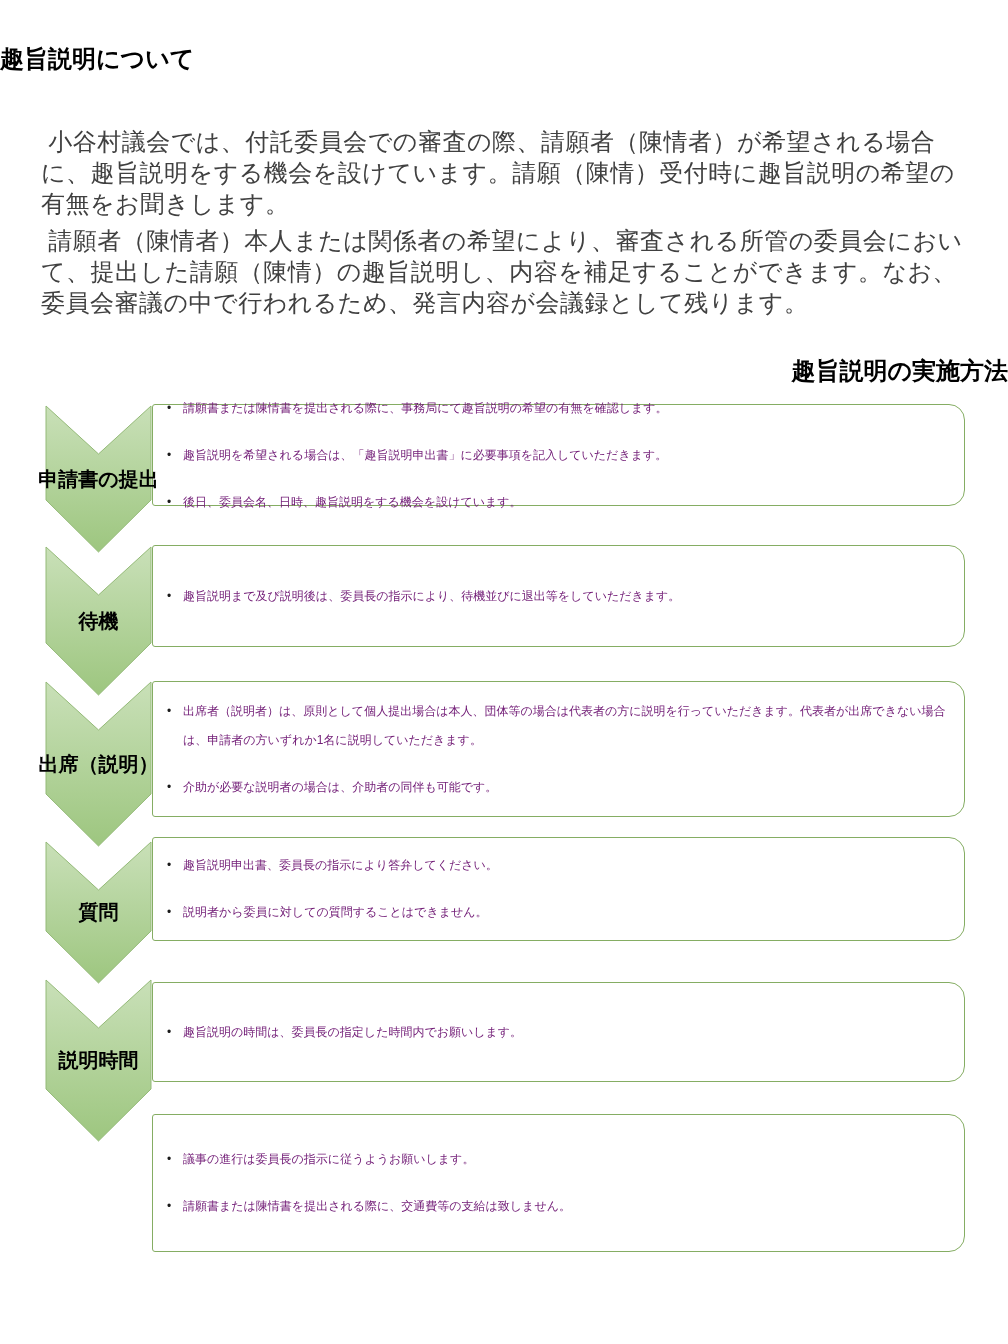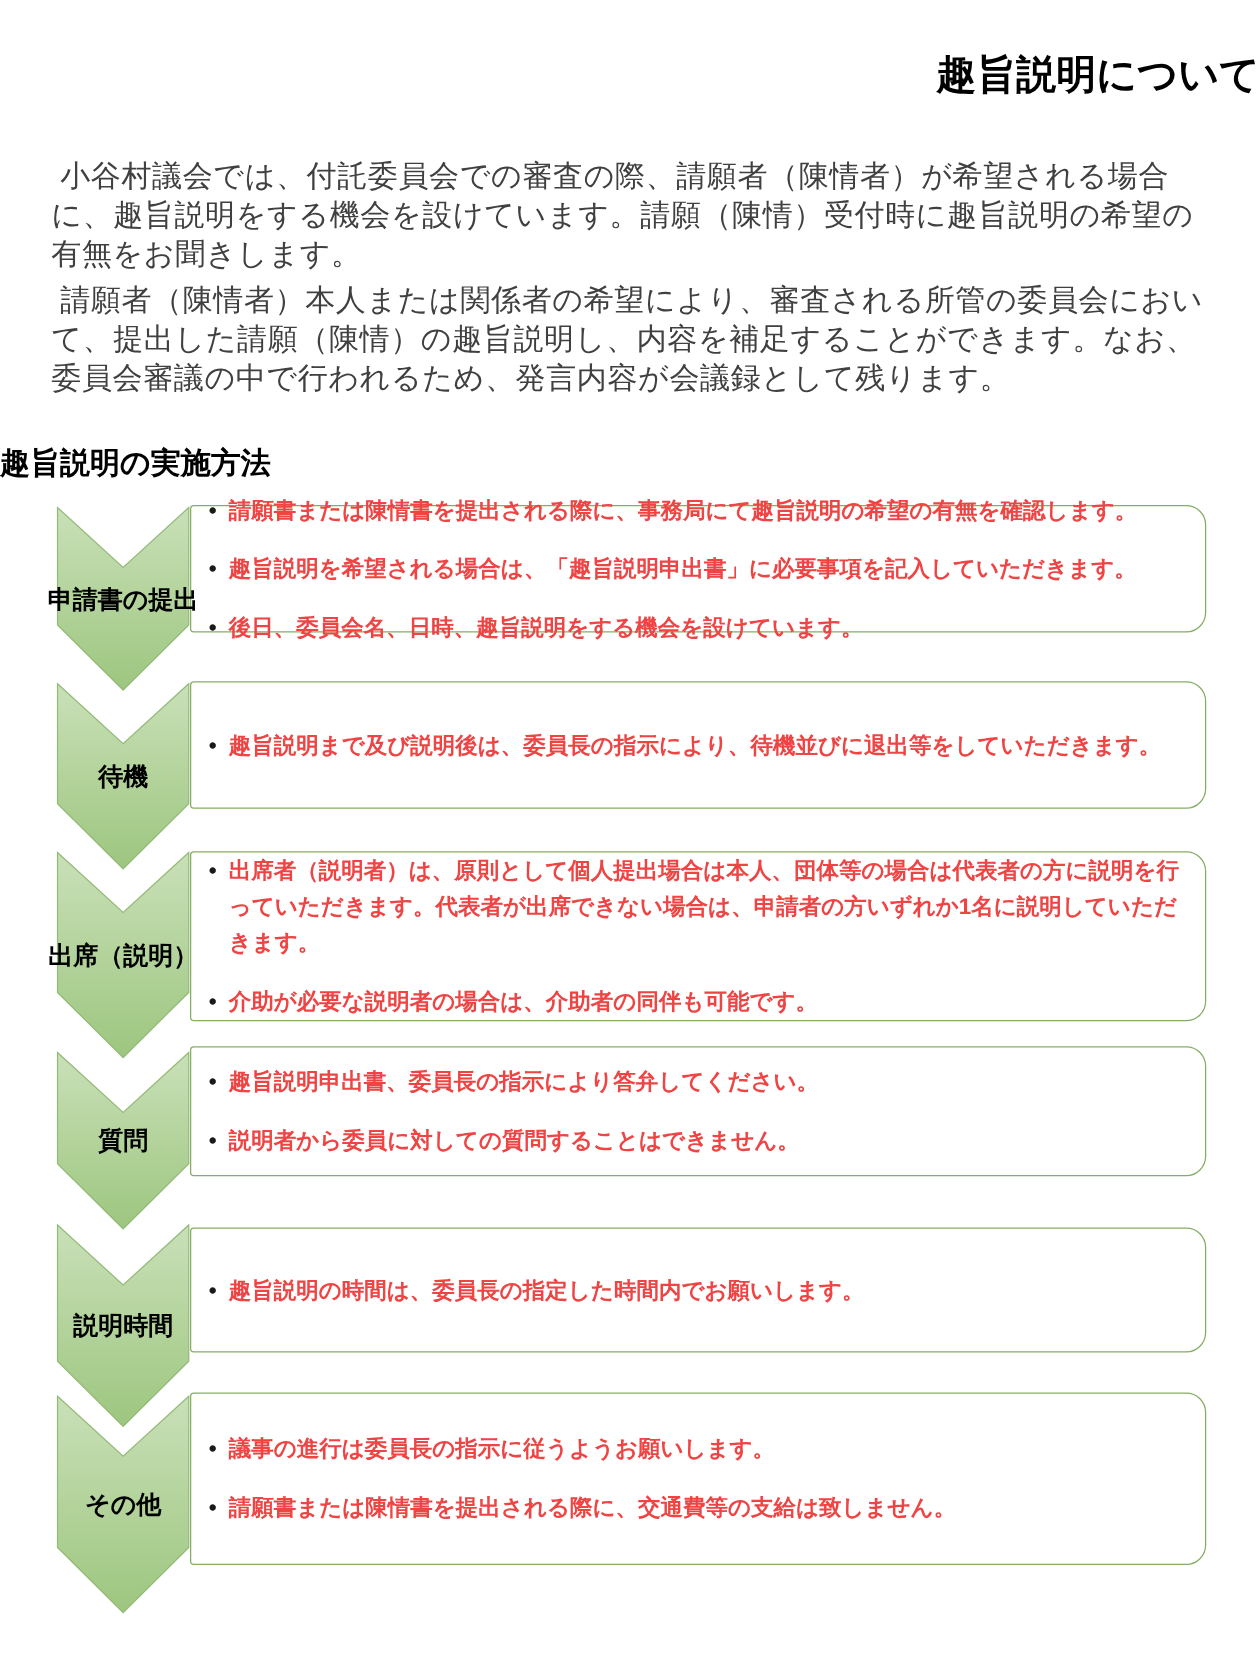--- a/index.html
+++ b/index.html
@@ -11,44 +11,44 @@
     width: 1008px;
     height: 1344px;
     overflow: hidden;
     font-family: "Liberation Sans", sans-serif;
     color: #404040;
   }
   .page { position: relative; width: 1008px; height: 1344px; }
 
   .doc-title {
     margin: 45px 0 0 0;
-    font-size: 32px;
+    font-size: 24px;
     line-height: 28px;
     font-weight: bold;
     color: #000000;
-    text-align: right;
+    text-align: left;
   }
   .intro {
     margin: 0 43px 0 41px;
     font-size: 24px;
     line-height: 31px;
     color: #404040;
     white-space: pre-wrap;
     letter-spacing: 0.5px;
   }
   .intro.first { margin-top: 53px; }
   .intro.second { margin-top: 6px; }
 
   .section-heading {
     margin: 39px 0 16px 0;
     font-size: 24px;
     line-height: 28px;
     font-weight: bold;
     color: #000000;
-    text-align: left;
+    text-align: right;
   }
 
   .steps {
     position: relative;
     margin: 19px 43px 0 45px;
     height: 890px;
   }
   .step-row { position: absolute; left: 0; right: 0; }
   .row1 { top: 0px;   height: 102px; }
   .row2 { top: 141px; height: 102px; }
@@ -95,26 +95,25 @@
     border: 1.5px solid #85ad63;
     border-radius: 3px 16px 16px 3px;
     display: flex;
     flex-direction: column;
     justify-content: center;
     padding: 4px 14px 4px 14px;
     z-index: 1;
   }
   .step-box ul { list-style: none; margin: 0; padding: 0; }
   .step-box li {
-    font-size: 18px;
+    font-size: 12px;
     line-height: 29px;
-    color: #ef4444;
+    color: #701a75;
     padding-left: 16px;
     text-indent: -16px;
-    font-weight: bold;
   }
   .step-box li + li { margin-top: 18px; }
   .step-box li::before {
     content: "\2022";
     display: inline-block;
     width: 16px;
     text-indent: 0;
     color: #1a1a1a;
   }
 </style>
@@ -209,26 +208,20 @@
         <div class="chevron-label">説明時間</div>
       </div>
       <div class="step-box">
         <ul>
           <li>趣旨説明の時間は、委員長の指定した時間内でお願いします。</li>
         </ul>
       </div>
     </div>
 
     <div class="step-row row6">
-      <div class="chevron-wrap">
-        <svg width="107" height="175" viewBox="0 0 107 175">
-          <polygon points="1,1 53.5,49 106,1 106,122 53.5,174 1,122"></polygon>
-        </svg>
-        <div class="chevron-label">その他</div>
-      </div>
       <div class="step-box">
         <ul>
           <li>議事の進行は委員長の指示に従うようお願いします。</li>
           <li>請願書または陳情書を提出される際に、交通費等の支給は致しません。</li>
         </ul>
       </div>
     </div>
 
   </div>
 </div>

